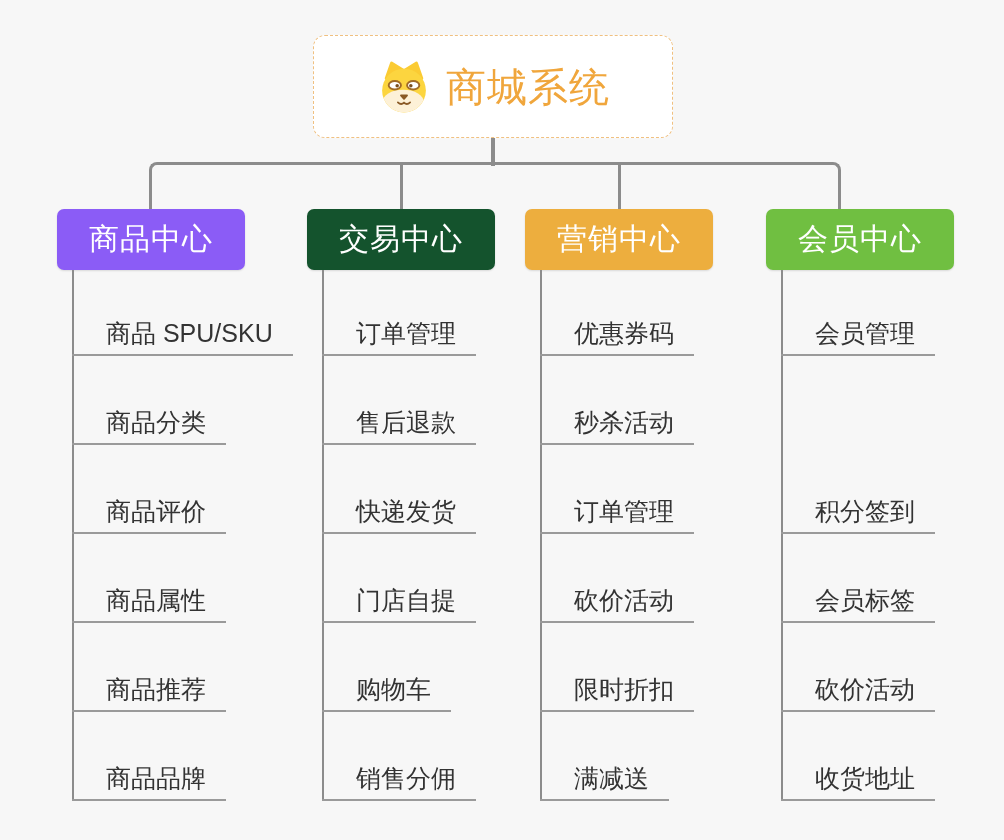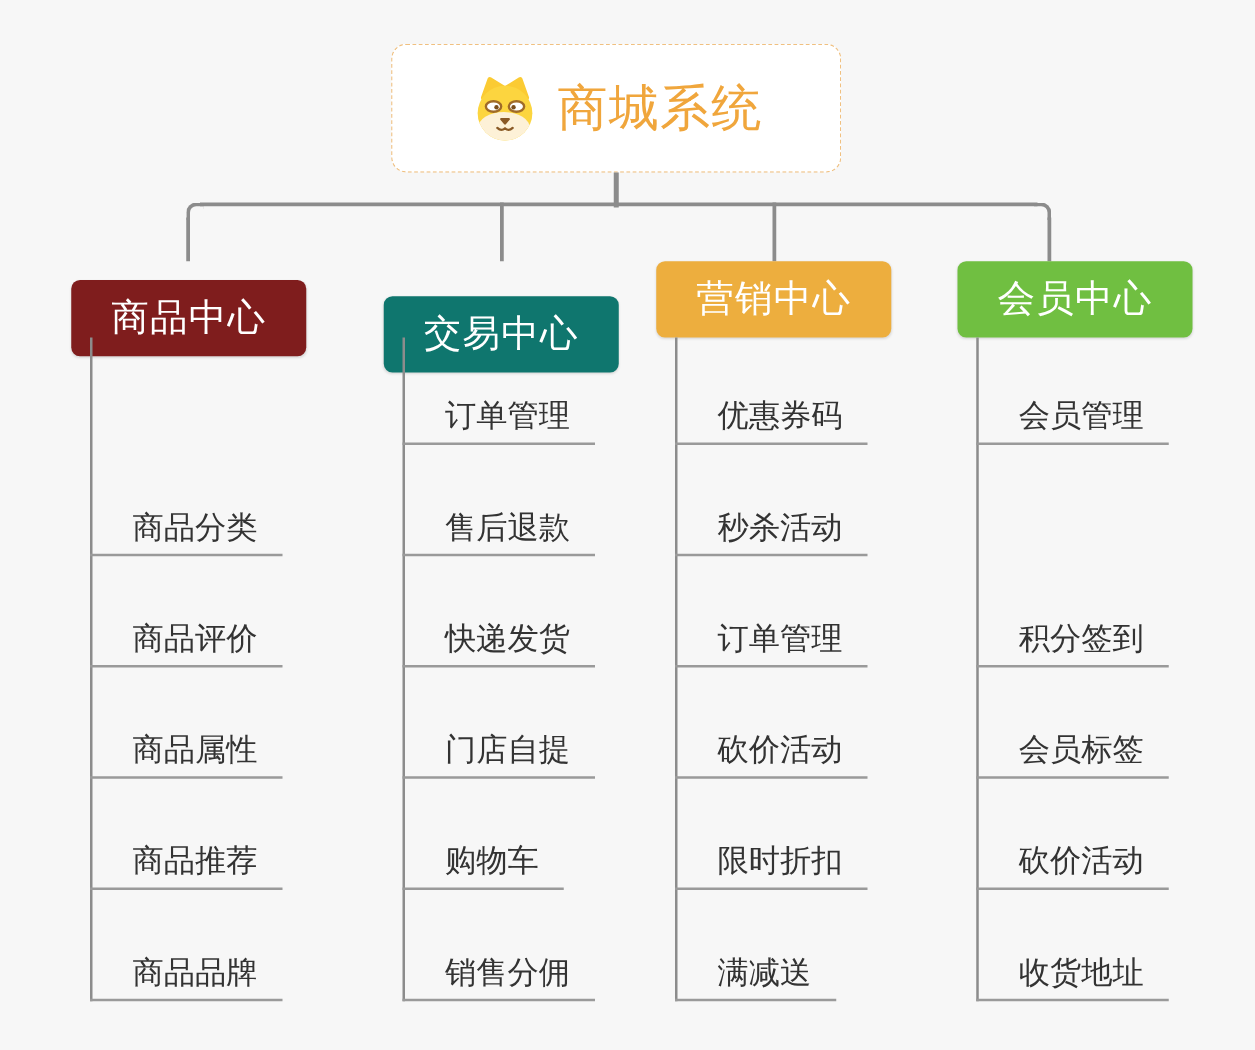--- a/index.html
+++ b/index.html
@@ -113,41 +113,44 @@
   <div class="conn conn-root-drop"></div>
   <div class="conn conn-elbow-left"></div>
   <div class="conn conn-hline"></div>
   <div class="conn conn-elbow-right"></div>
   <div class="conn conn-drop1"></div>
   <div class="conn conn-drop2"></div>
   <div class="conn conn-drop3"></div>
   <div class="conn conn-drop4"></div>
 
   <div class="branch b0">
-    <div class="branch-header" style="background: #7f1d1d; margin-top: 15px;">商品中心</div>
-    <div class="trunk"></div>
+    <div class="branch-header" style="background: #8b5cf6;">商品中心</div>
+    <div class="trunk"></div>
+    <div class="node-item i0">
+        <span>商品 SPU/SKU</span>
+      </div>
     <div class="node-item i1">
         <span>商品分类</span>
       </div>
     <div class="node-item i2">
         <span>商品评价</span>
       </div>
     <div class="node-item i3">
         <span>商品属性</span>
       </div>
     <div class="node-item i4">
         <span>商品推荐</span>
       </div>
     <div class="node-item i5">
         <span>商品品牌</span>
       </div>
   </div>
 
   <div class="branch b1">
-    <div class="branch-header" style="background: #0f766e; margin-top: 28px;">交易中心</div>
+    <div class="branch-header" style="background: #14532d;">交易中心</div>
     <div class="trunk"></div>
     <div class="node-item i0">
         <span>订单管理</span>
       </div>
     <div class="node-item i1">
         <span>售后退款</span>
       </div>
     <div class="node-item i2">
         <span>快递发货</span>
       </div>

